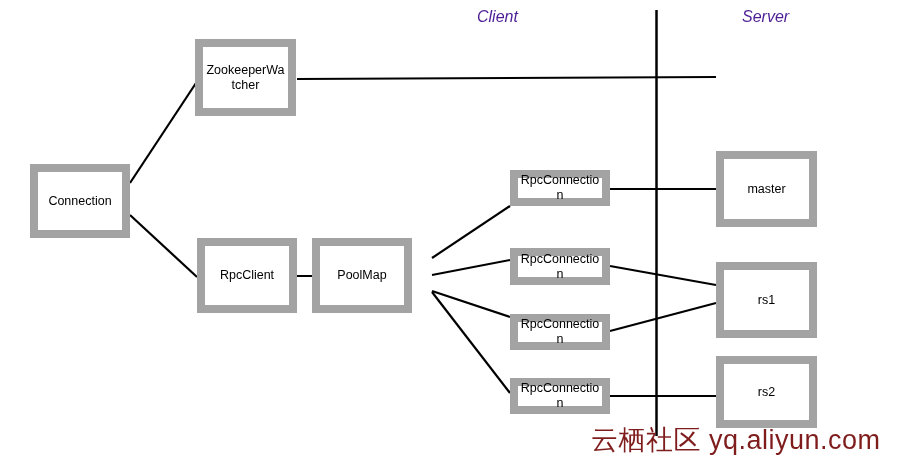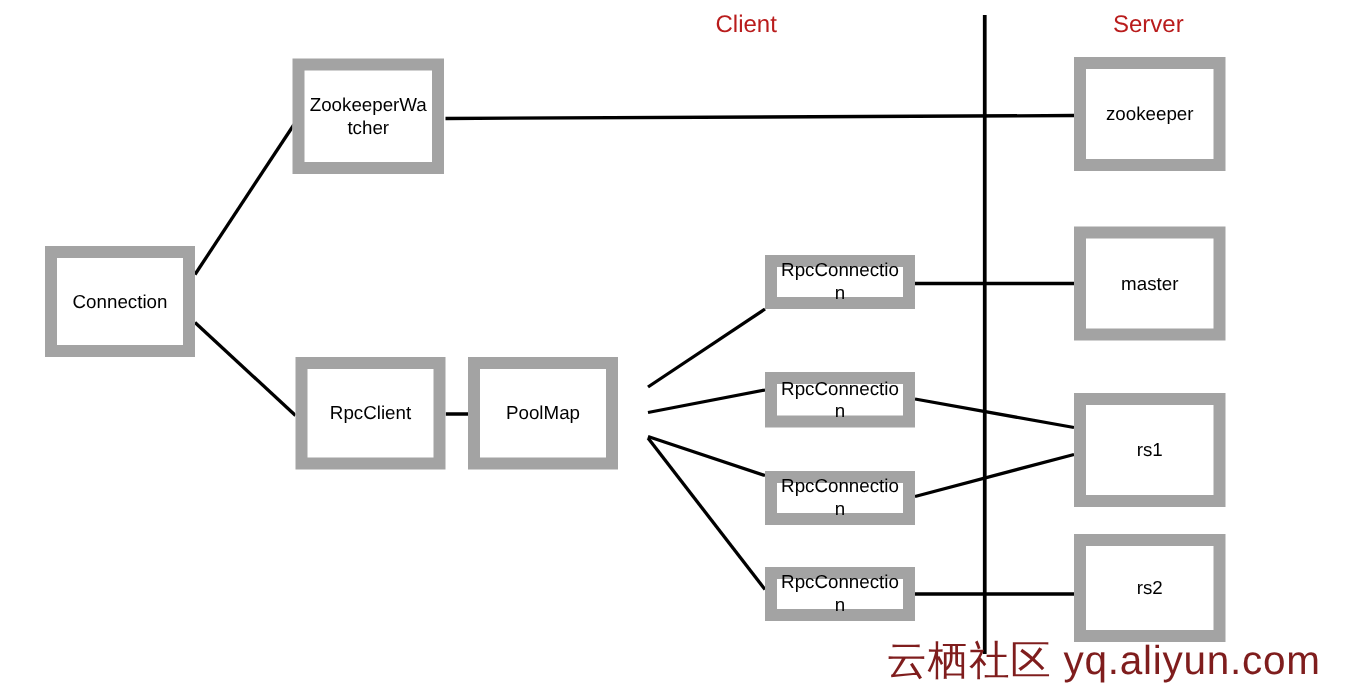--- a/index.html
+++ b/index.html
@@ -35,22 +35,23 @@
   .node .lbl {
     font-size: 12.5px;
     line-height: 1.2;
     color: #000000;
     word-break: break-all;
     padding: 0 2px;
   }
   .section-label {
     position: absolute;
     font-size: 16px;
-    color: #b91c1c;
+    color: #4c1d95;
     white-space: nowrap;
+    font-style: italic;
   }
   #watermark {
     position: absolute;
     left: 591px;
     top: 422px;
     font-size: 27px;
     color: #7f1d1d;
     letter-spacing: 0.5px;
     white-space: nowrap;
   }
@@ -115,23 +116,20 @@
   </div>
   <div class="node" id="n-rpc-connection-2">
     <span class="lbl">RpcConnection</span>
   </div>
   <div class="node" id="n-rpc-connection-3">
     <span class="lbl">RpcConnection</span>
   </div>
   <div class="node" id="n-rpc-connection-4">
     <span class="lbl">RpcConnection</span>
   </div>
-  <div class="node" id="n-zookeeper">
-    <span class="lbl">zookeeper</span>
-  </div>
   <div class="node" id="n-master">
     <span class="lbl">master</span>
   </div>
   <div class="node" id="n-rs1">
     <span class="lbl">rs1</span>
   </div>
   <div class="node" id="n-rs2">
     <span class="lbl">rs2</span>
   </div>
 

